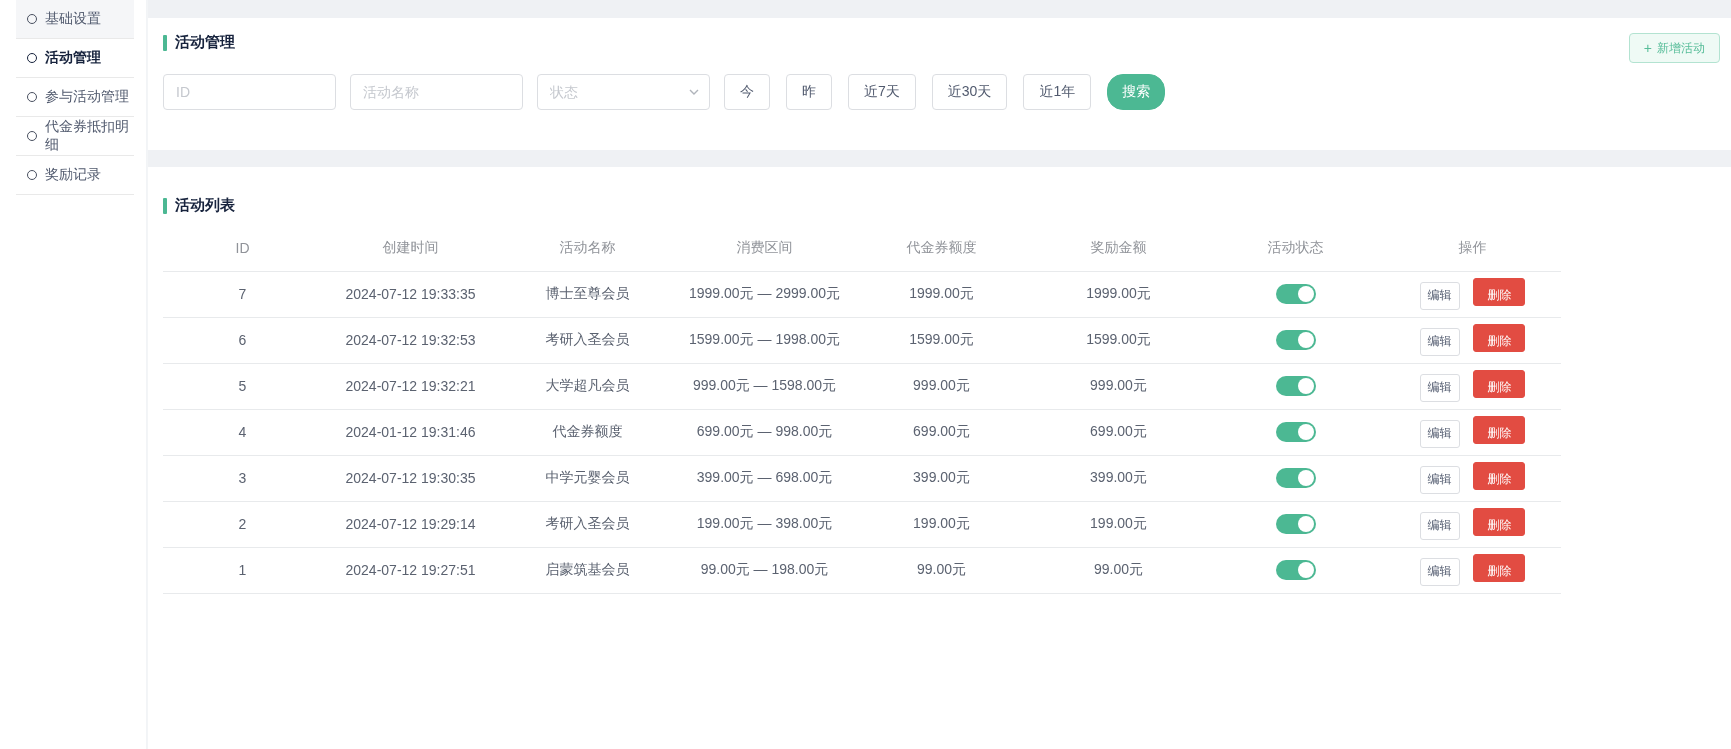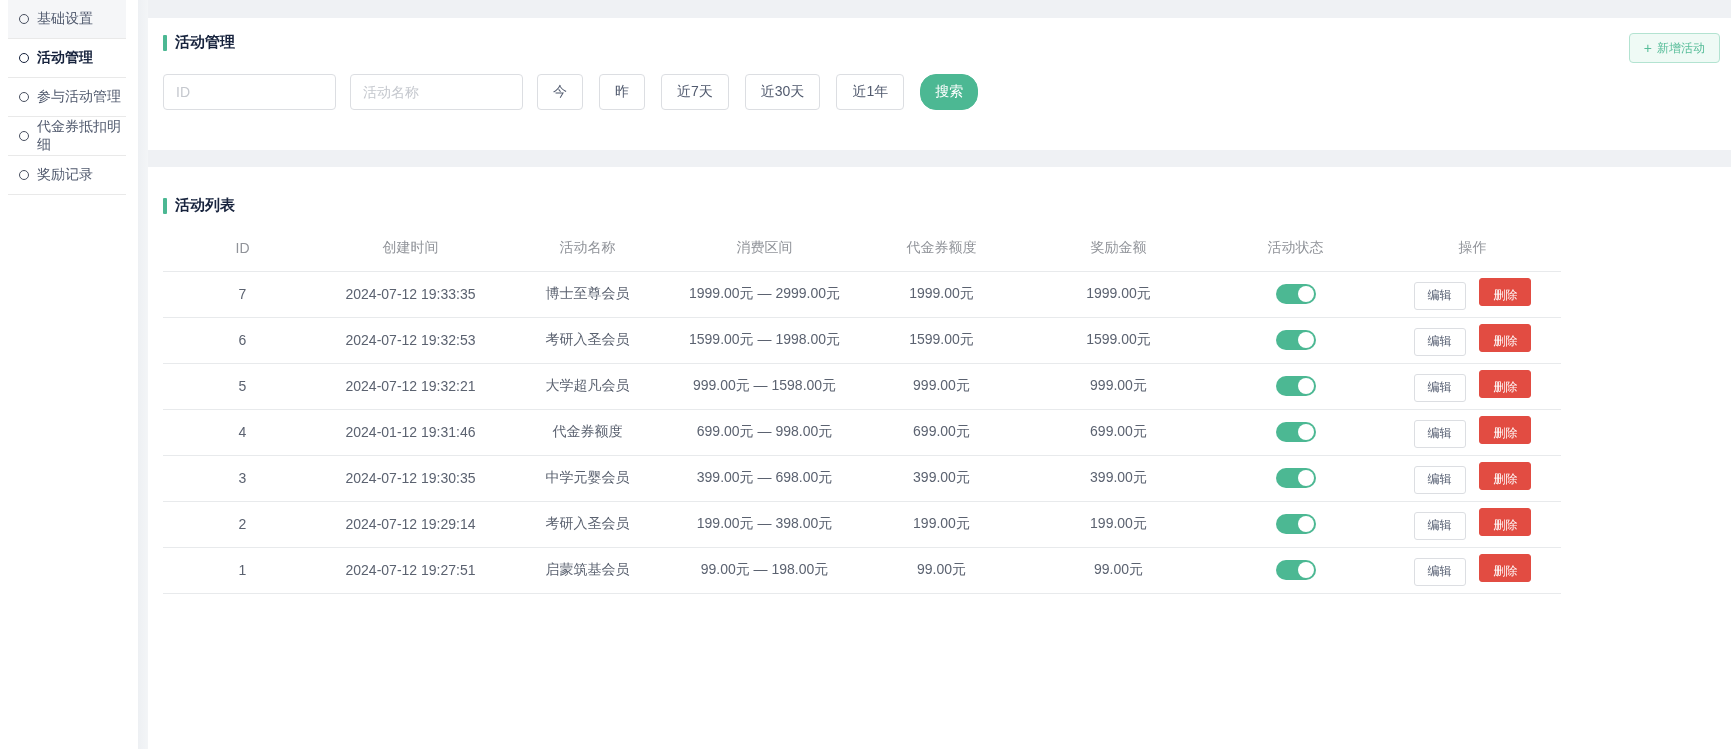--- a/index.html
+++ b/index.html
@@ -1,20 +1,20 @@
 <!DOCTYPE html>
 <html><head>
 <meta charset="utf-8">
 <style>
   * { box-sizing: border-box; margin: 0; padding: 0; }
   html,body { width:1731px; height:749px; overflow:hidden;
     font-family:"Liberation Sans","DejaVu Sans",sans-serif; background:#ffffff; }
 
   
-  .sidebar { position:absolute; left:8px; top:0; width:130px; height:749px; background:#ffffff; z-index:2; }
+  .sidebar { position:absolute; left:16px; top:0; width:130px; height:749px; background:#ffffff; z-index:2; }
   .gap-strip { position:absolute; left:130px; top:0; width:18px; height:749px;
     background:linear-gradient(90deg,#e9ecf0,#f3f5f7); }
   .main { position:absolute; left:148px; top:0; width:1583px; height:749px; background:#eff1f4; }
   .card { position:absolute; left:0; width:1583px; background:#ffffff; }
   .card-filters { top:18px; height:132px; }
   .card-list { top:167px; height:582px; }
 
   
   .menu-item { height:39px; display:flex; align-items:center; padding-left:11px;
     border-bottom:1px solid #e9e9e9; color:#515a6e; font-size:14px; cursor:pointer; width:118px; }
@@ -62,21 +62,21 @@
   .tbl th { height:46px; font-size:14px; font-weight:400; color:#909399; text-align:center;
     border-bottom:1px solid #e8eaec; }
   .tbl td { height:46px; font-size:14px; color:#5b6270; text-align:center;
     border-bottom:1px solid #e8eaec; }
   .toggle { display:inline-block; width:40px; height:20px; border-radius:10px;
     background:#4cb893; position:relative; cursor:pointer; vertical-align:middle; }
   .toggle::after { content:""; position:absolute; top:2px; right:2px; width:16px; height:16px;
     border-radius:50%; background:#ffffff; }
   .toggle:not(.on) { background:#c5c8ce; }
   .toggle:not(.on)::after { right:auto; left:2px; }
-  .btn-edit { height:28px; padding:0 13px; background:#fff; border:1px solid #dcdee2;
+  .btn-edit { height:28px; padding:0 7px; background:#fff; border:1px solid #dcdee2;
     border-radius:3px; color:#515a6e; font-size:12px; margin-right:10px; cursor:pointer;
     font-family:"Liberation Sans","DejaVu Sans",sans-serif; }
   .btn-del { height:28px; padding:8px 13px; background:#e24c42; border:1px solid #e24c42;
     border-radius:3px; color:#ffffff; font-size:12px; cursor:pointer;
     font-family:"Liberation Sans","DejaVu Sans",sans-serif; }
 </style>
 </head>
 <body>
 
 <nav class="sidebar">
@@ -112,20 +112,26 @@
     </div>
 
     <button class="add-btn">
       <span class="plus">+</span>
       <span>新增活动</span>
     </button>
 
     <div class="filter-row">
       <input class="f-input w-id" placeholder="ID" style="">
       <input class="f-input w-name" placeholder="活动名称" style="">
+      <div class="select-box w-status">
+        <input class="f-input" readonly="" placeholder="状态" style="">
+        <svg class="chevron" viewBox="0 0 12 12">
+          <polyline points="2,4 6,8 10,4" fill="none" stroke="#b0b4bb" stroke-width="1.4"></polyline>
+        </svg>
+      </div>
       <div style="display:flex; align-items:center;">
           <button class="quick-btn">今</button>
           <button class="quick-btn">昨</button>
           <button class="quick-btn">近7天</button>
           <button class="quick-btn">近30天</button>
           <button class="quick-btn">近1年</button>
         </div>
       <button class="search-btn">搜索</button>
     </div>
   </section>

